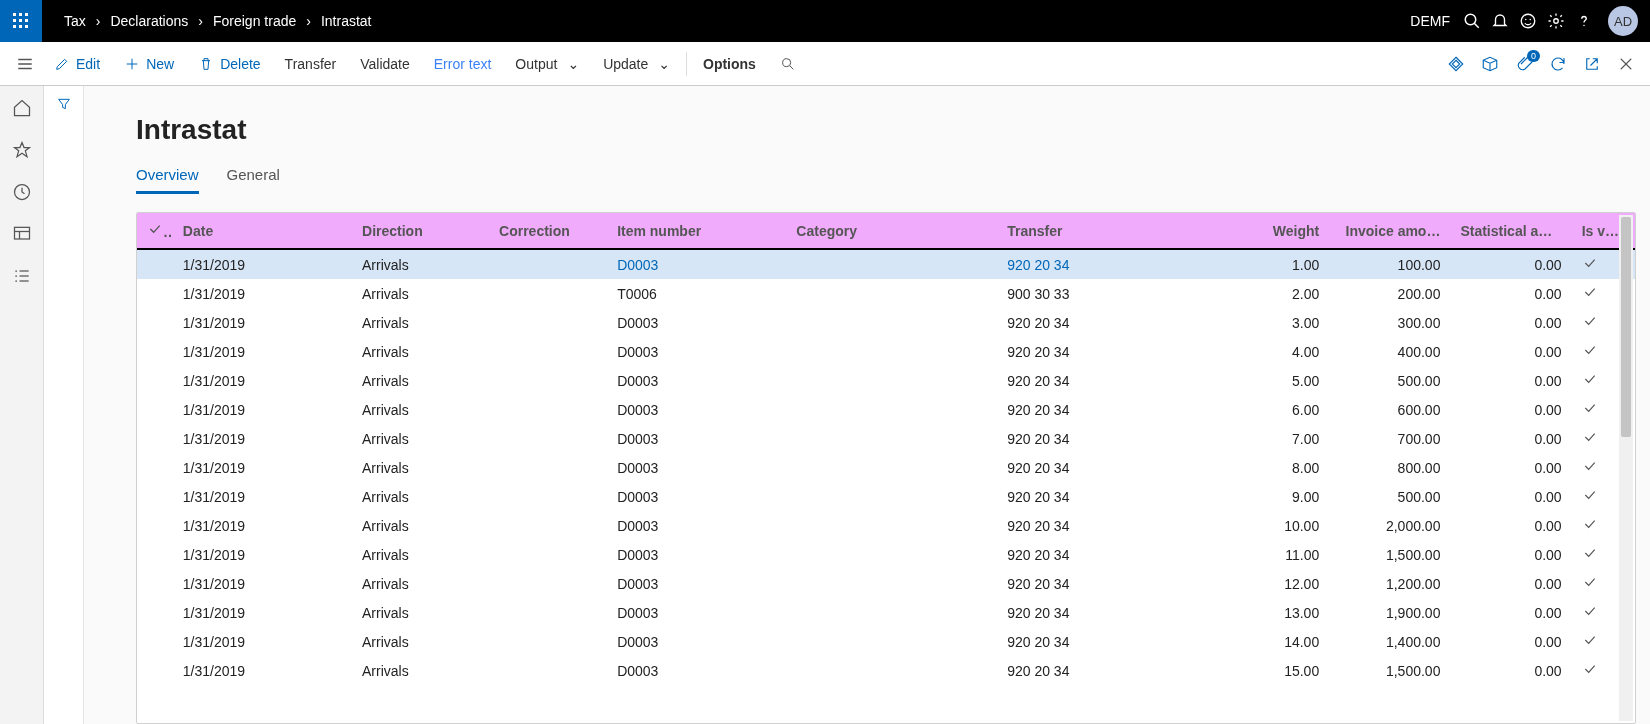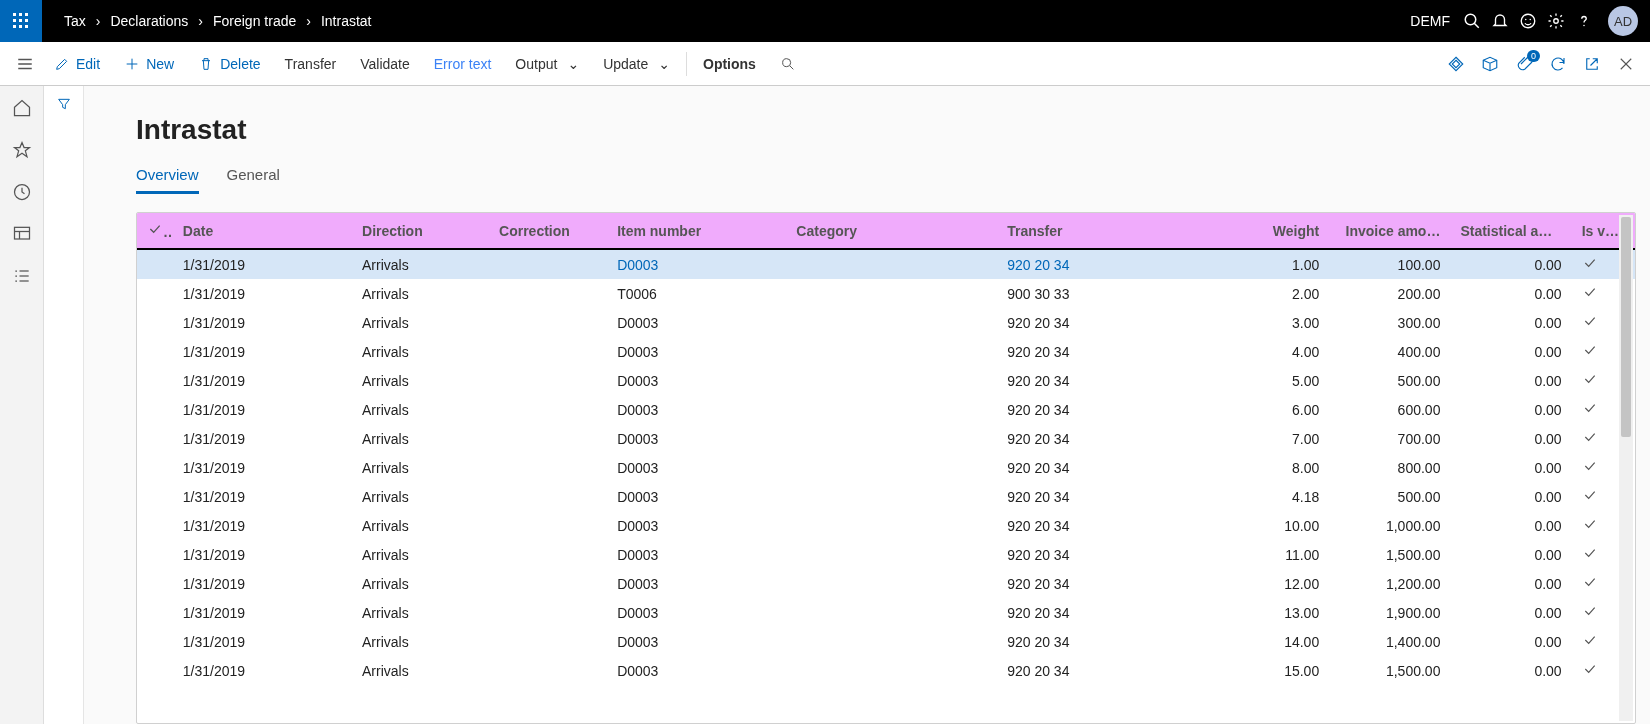--- a/index.html
+++ b/index.html
@@ -428,37 +428,37 @@
                 </svg></td>
             </tr>
             <tr>
               <td class="check-cell"></td>
               <td>1/31/2019</td>
               <td>Arrivals</td>
               <td></td>
               <td class="">D0003</td>
               <td></td>
               <td class="">920 20 34</td>
-              <td class="num">4.18</td>
+              <td class="num">9.00</td>
               <td class="num">500.00</td>
               <td class="num">0.00</td>
               <td class="check-cell"><svg viewBox="0 0 24 24">
                   <polyline points="5,12 10,17 19,7"></polyline>
                 </svg></td>
             </tr>
             <tr>
               <td class="check-cell"></td>
               <td>1/31/2019</td>
               <td>Arrivals</td>
               <td></td>
               <td class="">D0003</td>
               <td></td>
               <td class="">920 20 34</td>
               <td class="num">10.00</td>
-              <td class="num">1,000.00</td>
+              <td class="num">2,000.00</td>
               <td class="num">0.00</td>
               <td class="check-cell"><svg viewBox="0 0 24 24">
                   <polyline points="5,12 10,17 19,7"></polyline>
                 </svg></td>
             </tr>
             <tr>
               <td class="check-cell"></td>
               <td>1/31/2019</td>
               <td>Arrivals</td>
               <td></td>

